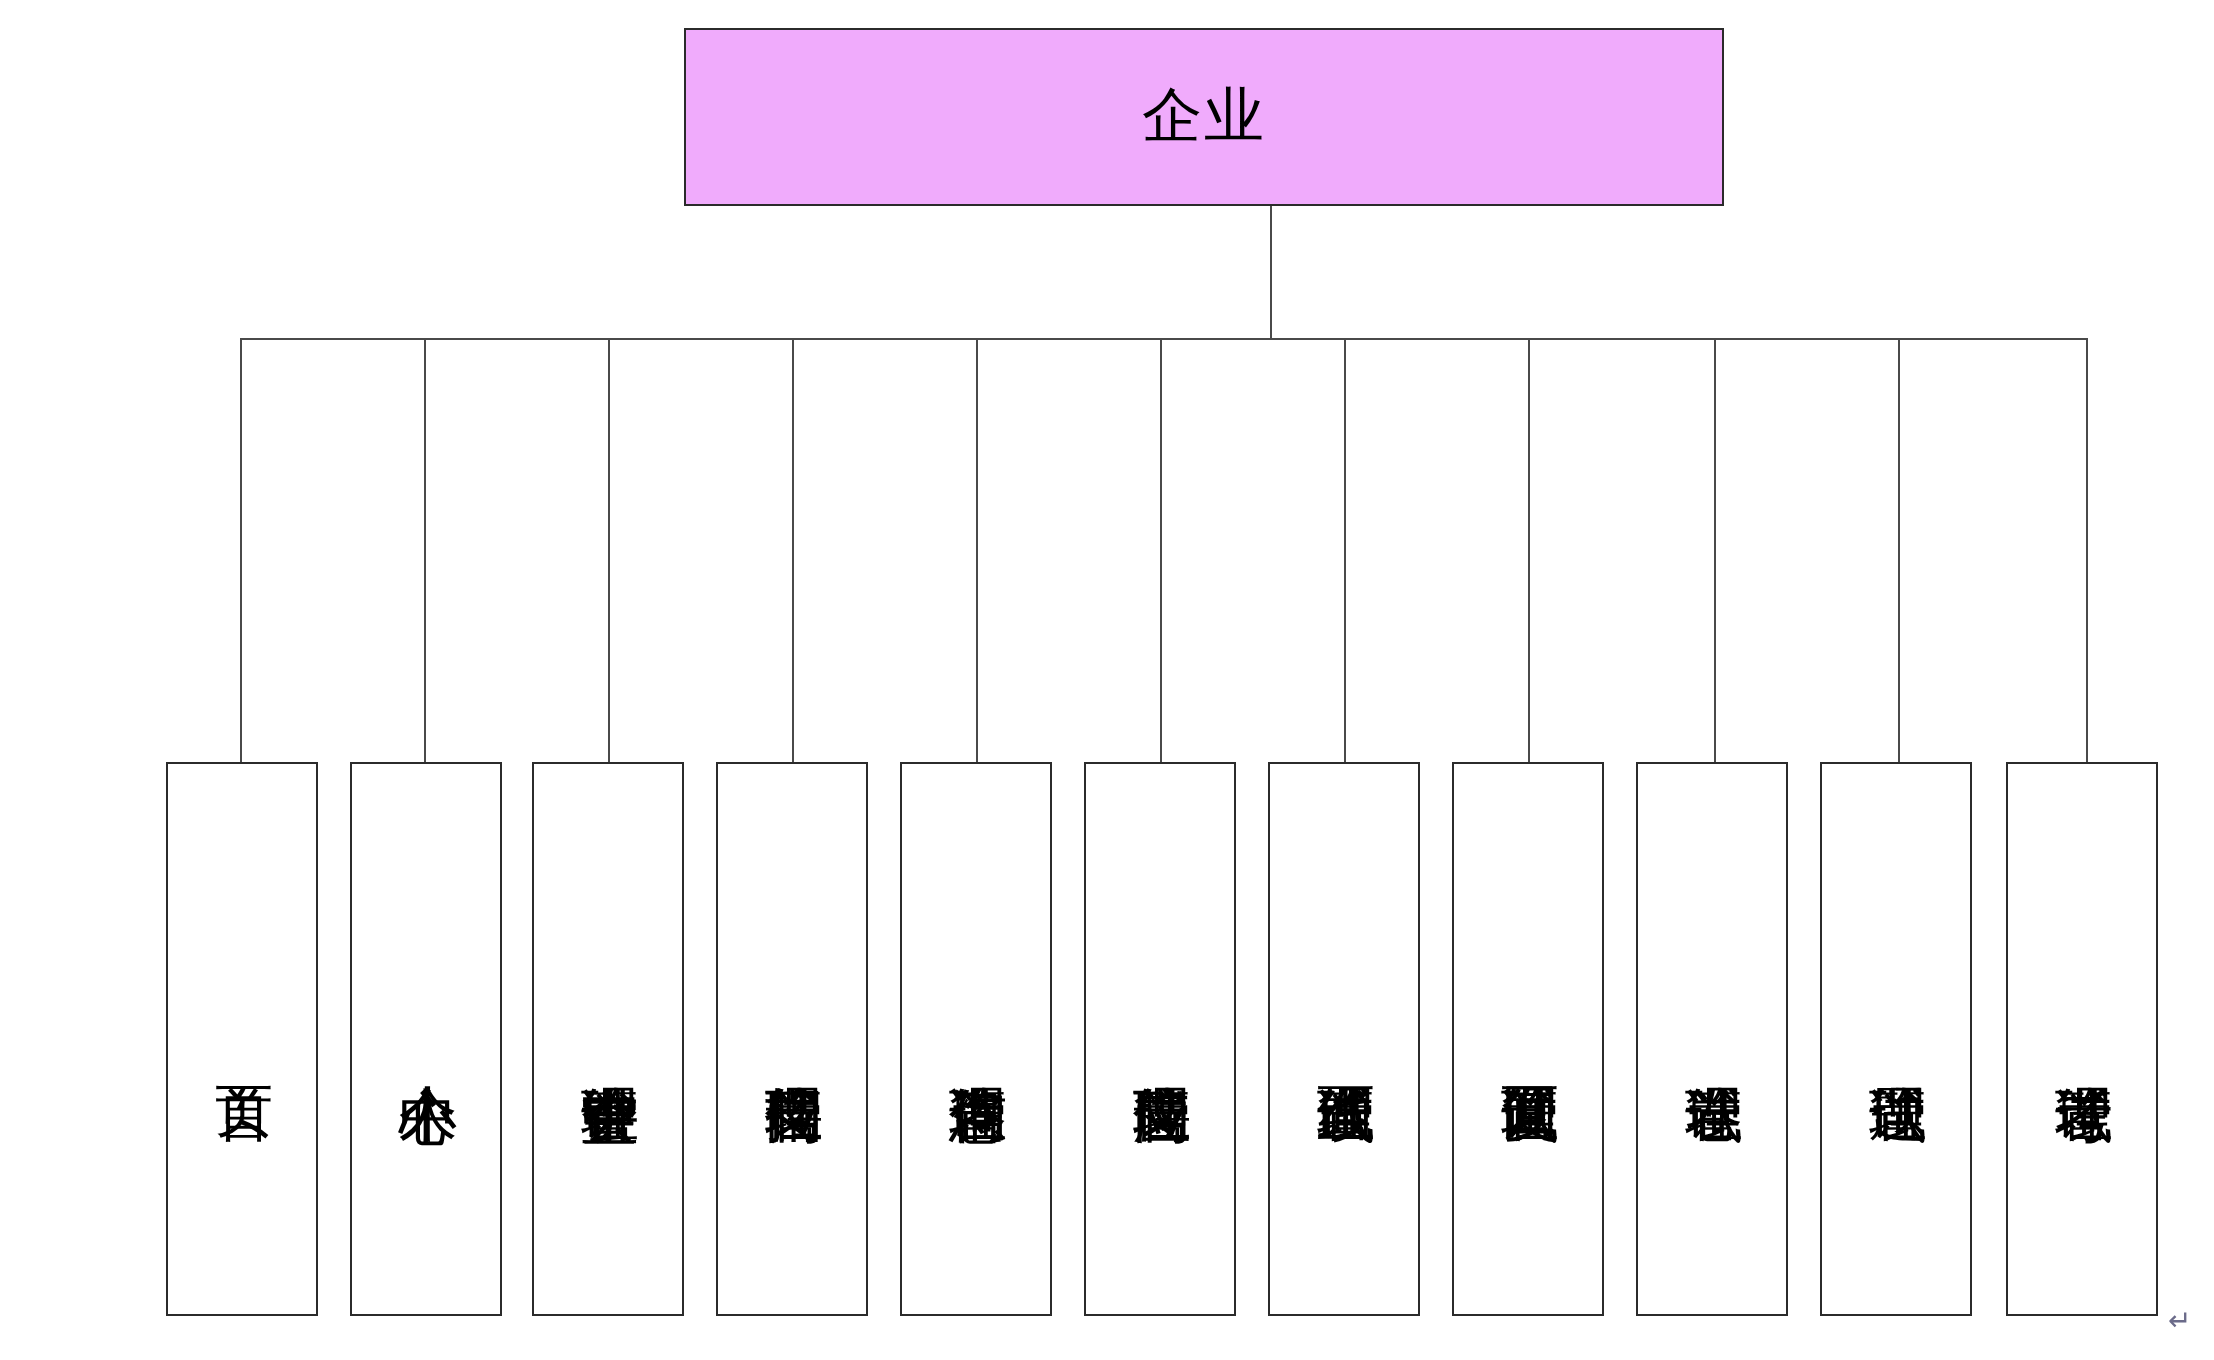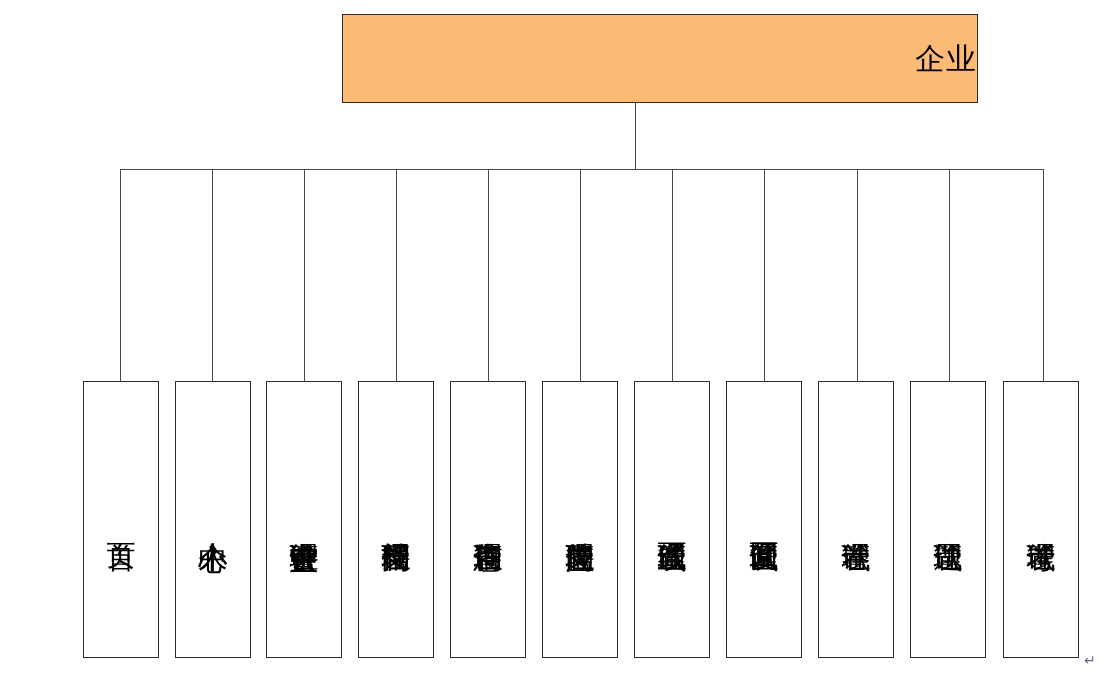--- a/index.html
+++ b/index.html
@@ -16,28 +16,28 @@
     height: 680px;
     background: #ffffff;
     overflow: hidden;
   }
 
   
   .root-node {
     position: absolute;
     left: 342px;
     top: 14px;
-    width: 636px;
+    width: 520px;
     height: 89px;
     box-sizing: border-box;
     border: 1px solid #2b2b2b;
-    background: #fdba74;
+    background: #f0abfc;
     display: flex;
     align-items: center;
-    justify-content: flex-end;
+    justify-content: center;
   }
   .root-label {
     font-size: 30px;
     line-height: 1.1;
     color: #000000;
     letter-spacing: 1px;
     white-space: nowrap;
   }
 
   

